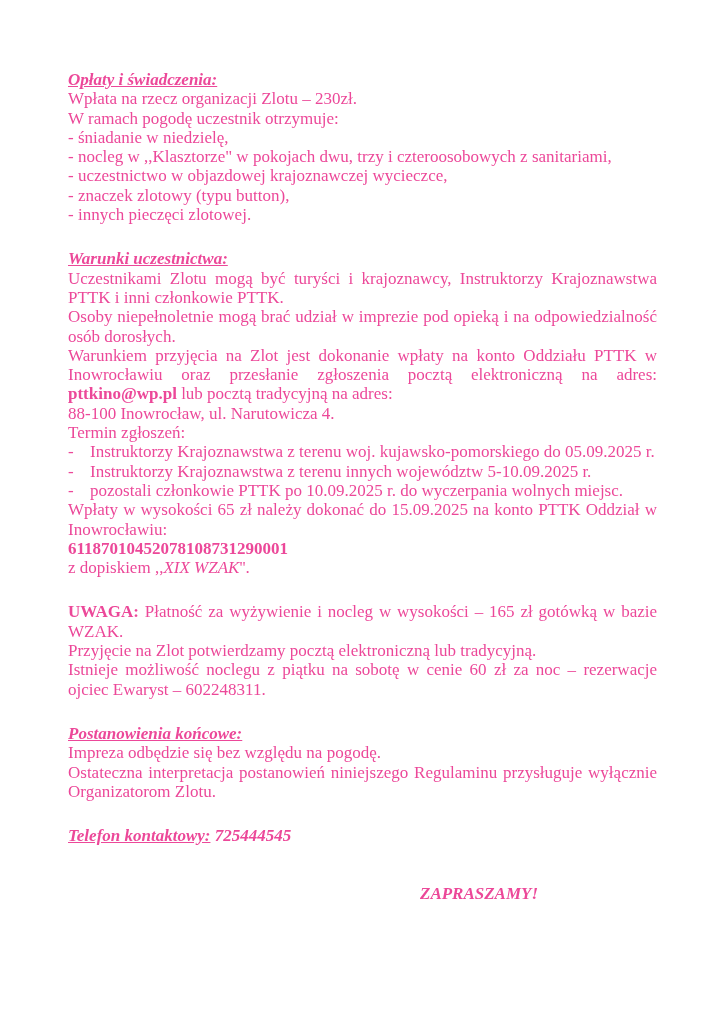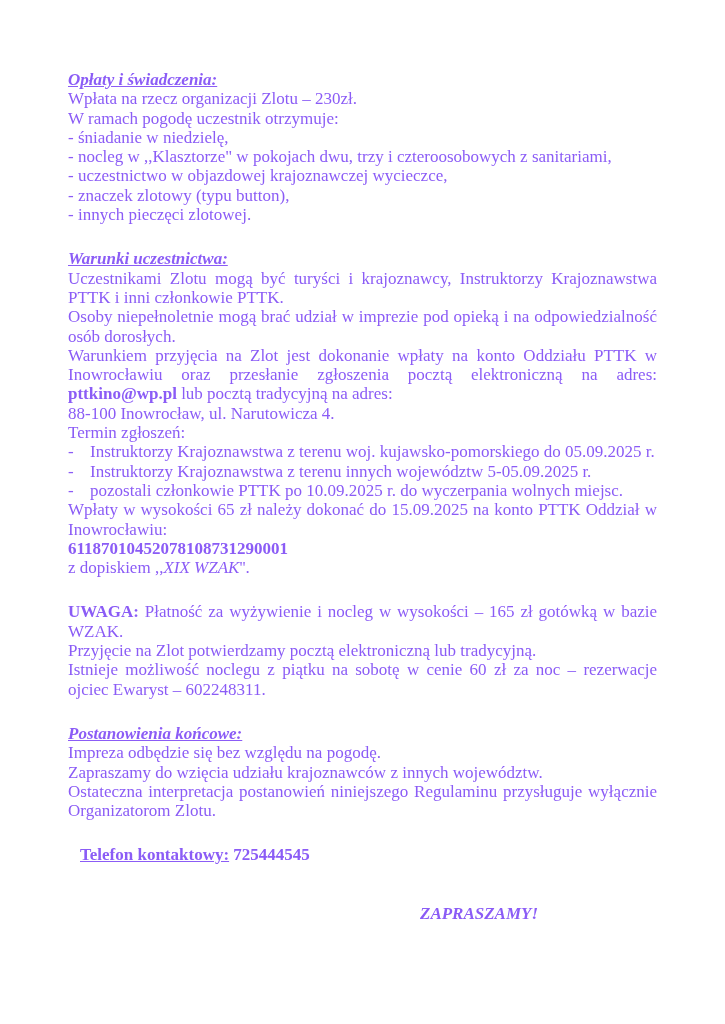--- a/index.html
+++ b/index.html
@@ -10,21 +10,21 @@
   .page {
     position: relative;
     box-sizing: border-box;
     width: 725px;
     height: 1024px;
     background: #ffffff;
     padding: 70px 68px 0 68px;
     font-family: "Liberation Serif", "DejaVu Serif", serif;
     font-size: 17px;
     line-height: 19.3px;
-    color: #8b5cf6;
+    color: #ec4899;
     overflow: hidden;
   }
   .sec { margin: 0 0 25px 0; }
   h2 {
     margin: 0;
     font-size: 17px;
     line-height: 19.3px;
     font-weight: bold;
     font-style: italic;
     text-decoration: underline;
@@ -32,22 +32,23 @@
   p { margin: 0; }
   .just { text-align: justify; }
   .b { font-weight: bold; }
   .i { font-style: italic; }
   .li-hang { display: flex; }
   .li-hang .dash {
     flex: none;
     width: 22px;
   }
   .contact-line {
-    margin: 0 0 39px 12px;
+    margin: 0 0 39px 0;
     font-weight: bold;
+    font-style: italic;
   }
   .contact-line .lbl { text-decoration: underline; }
   .closing {
     padding-left: 352px;
     font-weight: bold;
     font-style: italic;
     margin-top: 16px;
   }
 </style>
 </head>
@@ -72,41 +73,40 @@
     <p class="just">Osoby niepełnoletnie mogą brać udział w imprezie pod opieką i na odpowiedzialność osób dorosłych.</p>
     <p class="just"><span>Warunkiem przyjęcia na Zlot jest dokonanie wpłaty na konto Oddziału PTTK w Inowrocławiu oraz przesłanie zgłoszenia pocztą elektroniczną na adres: </span><span class="b">pttkino@wp.pl</span><span> lub pocztą tradycyjną na adres:</span></p>
     <p>88-100 Inowrocław, ul. Narutowicza 4.</p>
     <p>Termin zgłoszeń:</p>
     <div class="li-hang">
         <span class="dash">-</span>
         <span>Instruktorzy Krajoznawstwa z terenu woj. kujawsko-pomorskiego do 05.09.2025 r.</span>
       </div>
     <div class="li-hang">
         <span class="dash">-</span>
-        <span>Instruktorzy Krajoznawstwa z terenu innych województw 5-05.09.2025 r.</span>
+        <span>Instruktorzy Krajoznawstwa z terenu innych województw 5-10.09.2025 r.</span>
       </div>
     <div class="li-hang">
         <span class="dash">-</span>
         <span>pozostali członkowie PTTK po 10.09.2025 r. do wyczerpania wolnych miejsc.</span>
       </div>
     <p class="just">Wpłaty w wysokości 65 zł należy dokonać do 15.09.2025 na konto PTTK Oddział w Inowrocławiu:</p>
     <p class="b">61187010452078108731290001</p>
     <p><span>z dopiskiem ,,</span><span class="i">XIX WZAK</span><span>''.</span></p>
   </div>
 
   <div class="sec">
     <p class="just"><span class="b">UWAGA:</span><span> Płatność za wyżywienie i nocleg w wysokości – 165 zł gotówką w bazie WZAK.</span></p>
     <p>Przyjęcie na Zlot potwierdzamy pocztą elektroniczną lub tradycyjną.</p>
     <p class="just">Istnieje możliwość noclegu z piątku na sobotę w cenie 60 zł za noc – rezerwacje ojciec Ewaryst – 602248311.</p>
   </div>
 
   <div class="sec">
     <h2>Postanowienia końcowe:</h2>
     <p>Impreza odbędzie się bez względu na pogodę.</p>
-    <p>Zapraszamy do wzięcia udziału krajoznawców z innych województw.</p>
     <p class="just">Ostateczna interpretacja postanowień niniejszego Regulaminu przysługuje wyłącznie Organizatorom Zlotu.</p>
   </div>
 
   <p class="contact-line"><span class="lbl">Telefon kontaktowy:</span><span> 725444545</span></p>
 
   <p class="closing">ZAPRASZAMY!</p>
 
 </div>
 
 </body></html>

